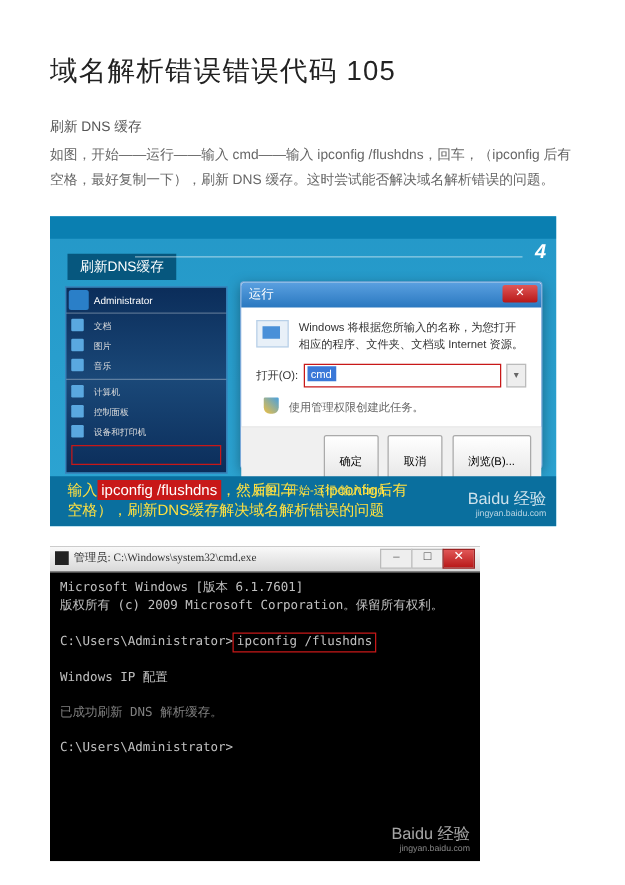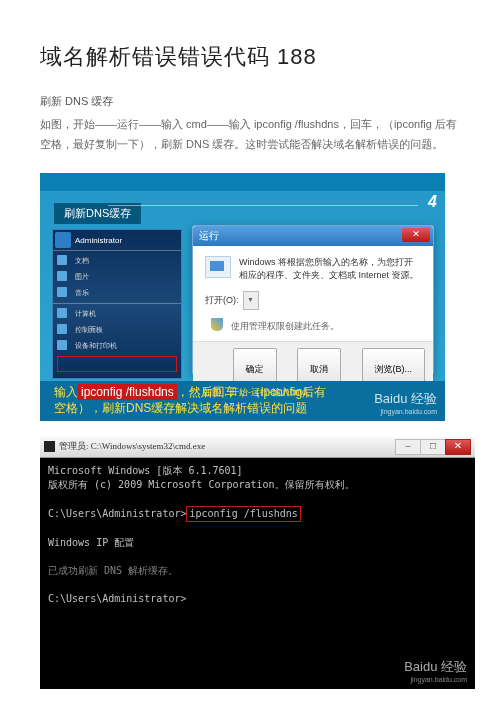--- a/index.html
+++ b/index.html
@@ -28,46 +28,46 @@
 .fig1 .dialog .desc .ricon { width: 24px; height: 20px; background: #e8f0f8; border: 1px solid #b8d0e8; flex-shrink: 0; position: relative; }
 .fig1 .dialog .desc .ricon::after { content: ""; position: absolute; left: 4px; top: 4px; width: 14px; height: 10px; background: #4a90d8; }
 .fig1 .dialog .row { display: flex; align-items: center; padding: 2px 12px 6px 12px; gap: 4px; }
 .fig1 .dialog .row .lbl { font-size: 9px; color: #333; }
 .fig1 .dialog .row .inp { flex: 1; height: 17px; border: 1.5px solid #c81818; background: #fff; position: relative; }
 .fig1 .dialog .row .inp .val { position: absolute; left: 2px; top: 1px; background: #3a78d8; color: #fff; font-size: 9px; padding: 1px 3px; }
 .fig1 .dialog .row .dd { width: 14px; height: 17px; border: 1px solid #bbb; background: #eee; font-size:8px; text-align:center; line-height:15px; color:#666;}
 .fig1 .dialog .adm { font-size: 9px; color: #666; padding: 4px 12px 8px 38px; position: relative; }
 .fig1 .dialog .adm .sh { position: absolute; left: 18px; top: 2px; width: 12px; height: 13px; background: linear-gradient(45deg,#f0c040,#48a0e0); border-radius: 1px 1px 5px 5px; }
 .fig1 .dialog .btns { border-top: 1px solid #ddd; background: #f0f0f0; padding: 6px 8px; text-align: right; border-radius: 0 0 3px 3px; }
-.fig1 .dialog .btns button { font-size: 9px; padding: 14px 12px; margin-left: 16px; border: 1px solid #aaa; background: linear-gradient(#fff,#e2e2e2); border-radius: 2px; }
+.fig1 .dialog .btns button { font-size: 9px; padding: 14px 12px; margin-left: 3px; border: 1px solid #aaa; background: linear-gradient(#fff,#e2e2e2); border-radius: 2px; }
 
 .fig1 .caption-area { position: absolute; left: 0; right: 0; bottom: 0; height: 40px; background: #0a6f9e; }
 .fig1 .cap1 { position: absolute; bottom: 22px; left: 132px; color: #ffe040; font-size: 9px; margin-left: 31px; }
 .fig1 .cap2 { position: absolute; bottom: 4px; left: 14px; right: 110px; color: #ffe040; font-size: 12px; line-height: 1.3; }
 .fig1 .cap2 .red { background: #c81818; color: #fff; padding: 1px 3px; }
 .fig1 .watermark { position: absolute; right: 8px; bottom: 6px; color: rgba(255,255,255,0.8); font-size: 13px; font-family: Arial; }
 .fig1 .watermark .sub { display: block; font-size: 7px; color: rgba(255,255,255,0.7); text-align: right; }
 
-.fig2 { width: 435px; height: 252px; background: #000; position: relative; margin-top: 16px; font-family: Consolas, monospace; }
+.fig2 { width: 344px; height: 252px; background: #000; position: relative; margin-top: 16px; font-family: Consolas, monospace; }
 .fig2 .titlebar { height: 20px; background: linear-gradient(#fafafa,#d8d8d8); border-bottom: 1px solid #999; display: flex; align-items: center; font-size: 9px; color: #333; font-family: "Microsoft YaHei"; padding: 0 4px; }
 .fig2 .titlebar .ic2 { width: 11px; height: 11px; background: #222; margin-right: 4px; }
 .fig2 .titlebar .winbtns { margin-left: auto; display: flex; }
 .fig2 .titlebar .winbtns span { width: 24px; height: 14px; border: 1px solid #bbb; margin-left: -1px; background: #eee; text-align:center; font-size:10px; line-height:11px; color:#444;}
 .fig2 .titlebar .winbtns .cls { background: linear-gradient(#e05757,#b81818); color:#fff; border-color:#922; }
 .fig2 .term { padding: 6px 8px; color: #c0c0c0; font-size: 10px; line-height: 1.4; white-space: pre; }
 .fig2 .dim { color: #808080; }
 .fig2 .hl { border: 1.5px solid #c81818; padding: 0 2px; display: inline-block; color: #c0c0c0; }
 .fig2 .watermark { position: absolute; right: 8px; bottom: 6px; color: rgba(255,255,255,0.65); font-size: 13px; font-family: Arial; }
 .fig2 .watermark .sub { display: block; font-size: 7px; color: rgba(255,255,255,0.5); text-align: right; }
 </style>
 </head>
 <body>
 
 <div class="page">
-  <h1>域名解析错误错误代码 188</h1>
+  <h1>域名解析错误错误代码 105</h1>
   <p class="subtitle">刷新 DNS 缓存</p>
   <p class="body-text">如图，开始——运行——输入 cmd——输入 ipconfig   /flushdns，回车，（ipconfig 后有空格，最好复制一下），刷新 DNS 缓存。这时尝试能否解决域名解析错误的问题。</p>
 
   <div class="fig1">
     <div class="topbar"></div>
     <div class="tab">刷新DNS缓存</div>
     <div class="step">4</div>
 
     <div class="desktop">
       <div class="user"><span class="av"></span><span>Administrator</span></div>
@@ -86,20 +86,23 @@
       <div class="ttl">
         <span>运行</span>
         <span class="x">✕</span>
       </div>
       <div class="desc">
         <div class="ricon"></div>
         <div>Windows 将根据您所输入的名称，为您打开相应的程序、文件夹、文档或 Internet 资源。</div>
       </div>
       <div class="row">
         <span class="lbl">打开(O):</span>
+        <div class="inp">
+            <span class="val">cmd</span>
+          </div>
         <div class="dd">▾</div>
       </div>
       <div class="adm"><span class="sh"></span><span>使用管理权限创建此任务。</span></div>
       <div class="btns">
         <button>确定</button>
         <button>取消</button>
         <button>浏览(B)...</button>
       </div>
     </div>
 

